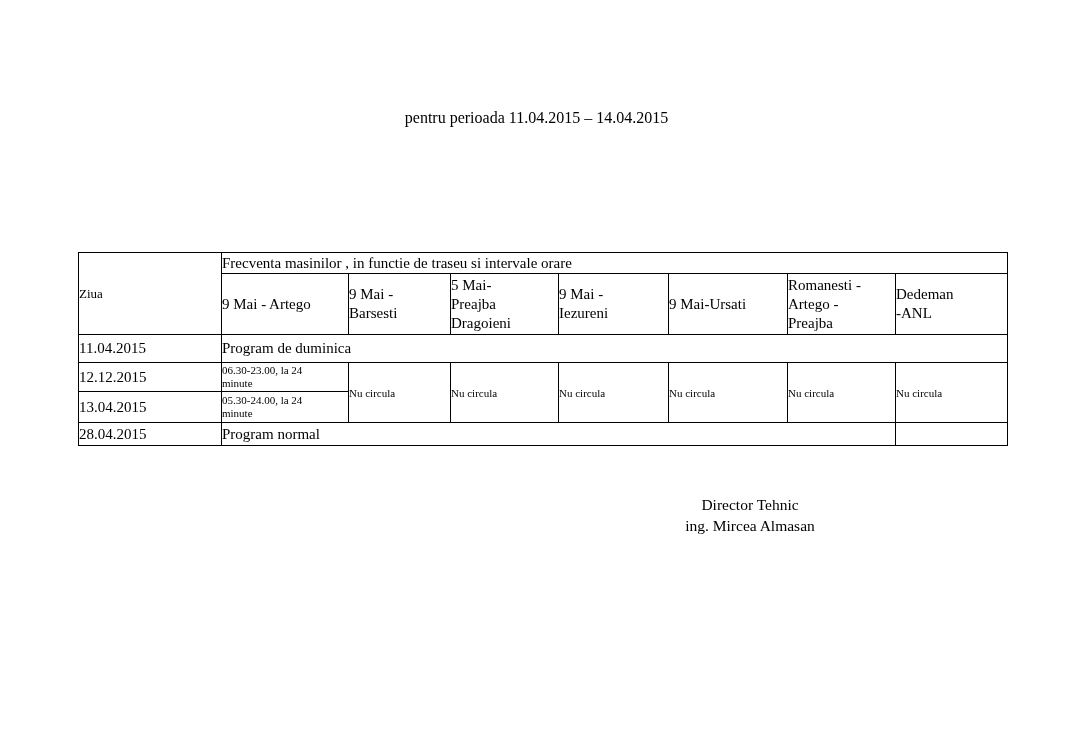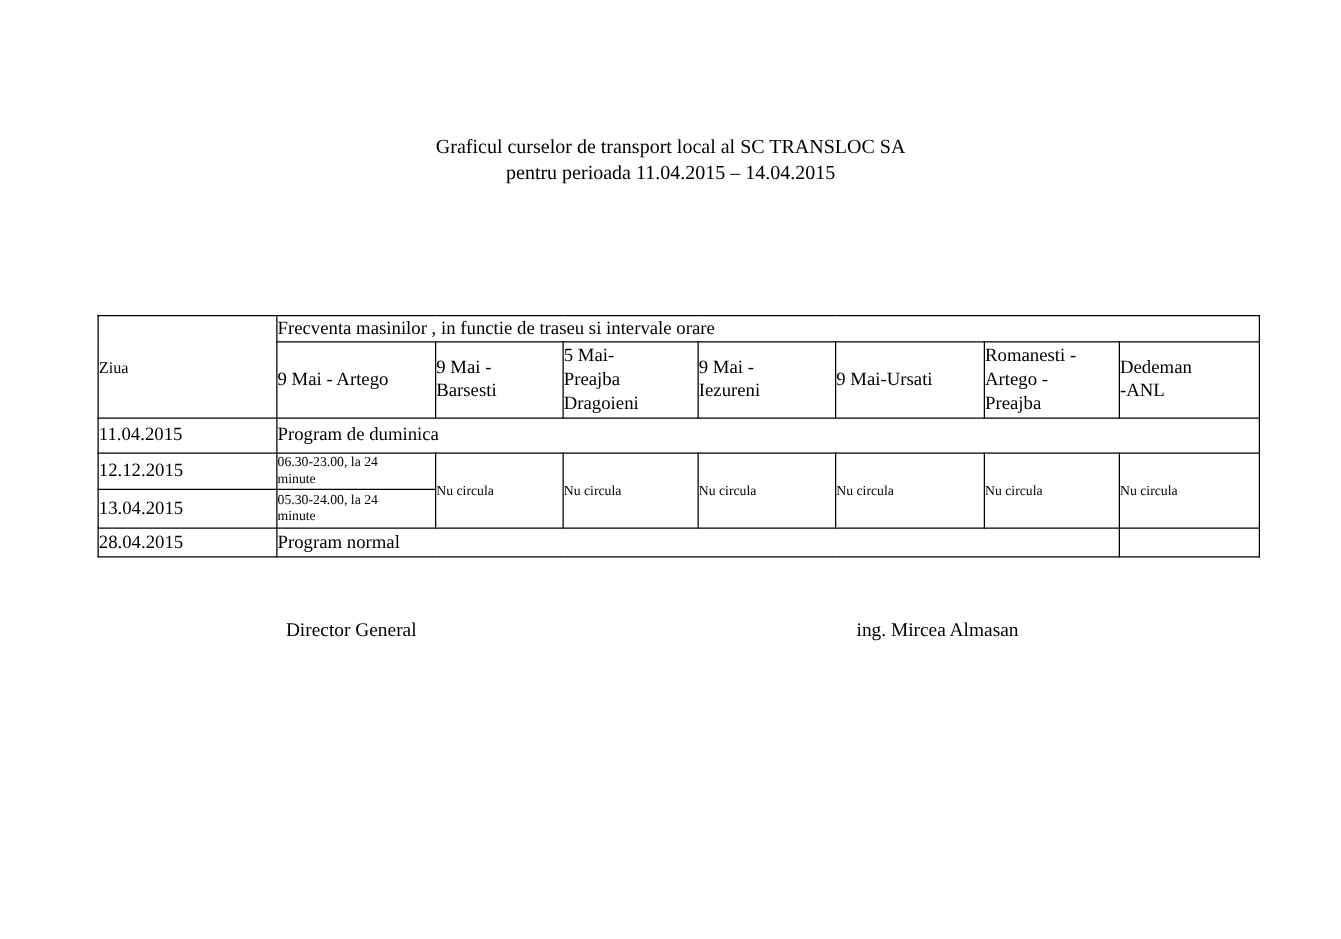--- a/index.html
+++ b/index.html
@@ -68,21 +68,20 @@
   }
   .signature-left  { left: 181px; width: 200px; }
   .signature-right { left: 645px; width: 210px; }
 </style>
 </head>
 <body>
 
 <div class="page">
 
   <div class="doc-title">
-    <div>Graficul curselor de transport local al SC TRANSLOC SA</div>
     <div>pentru perioada 11.04.2015 – 14.04.2015</div>
   </div>
 
   <table class="schedule">
     <colgroup>
       <col style="width:143px">
       <col style="width:127px">
       <col style="width:102px">
       <col style="width:108px">
       <col style="width:110px">
@@ -133,20 +132,20 @@
       </tr>
       <tr class="row-normal">
         <td class="date-cell">28.04.2015</td>
         <td colspan="6" class="program-cell">Program normal</td>
         <td class="nc-cell"></td>
       </tr>
     </tbody>
   </table>
 
   <div class="signature signature-left">
-    <div>Director General</div>
   </div>
 
   <div class="signature signature-right">
+    <div>Director Tehnic</div>
     <div>ing. Mircea Almasan</div>
   </div>
 
 </div>
 
 </body></html>

